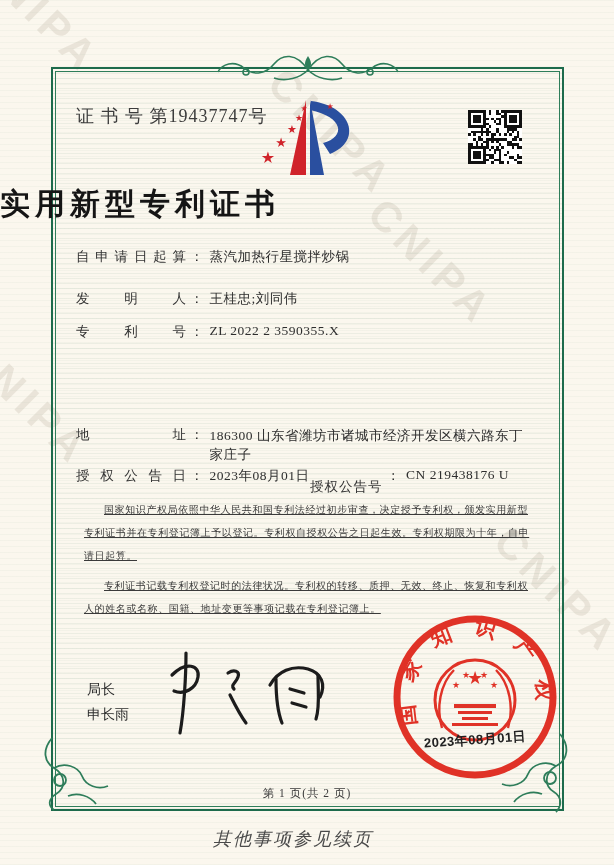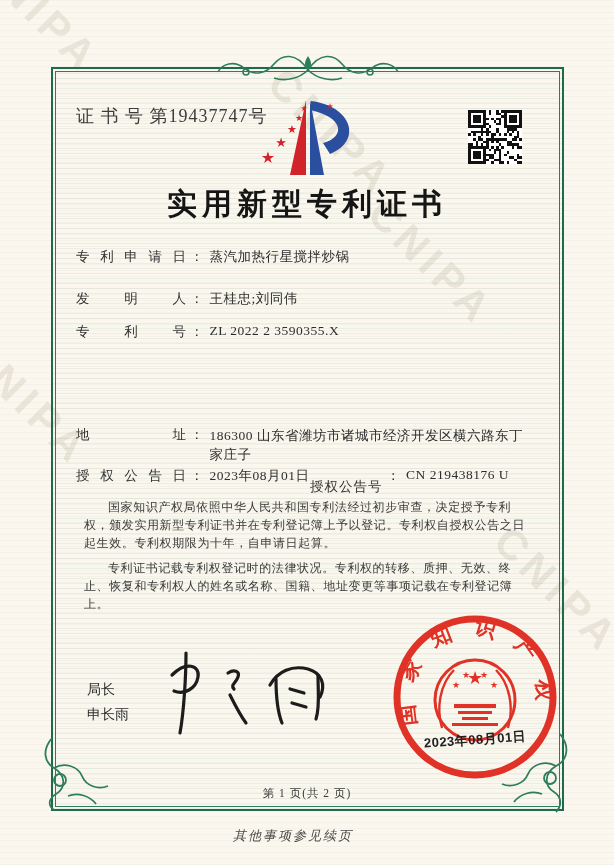--- a/index.html
+++ b/index.html
@@ -35,56 +35,56 @@
   .flourish{position:absolute;pointer-events:none;}
   
   .cert-no{
     position:absolute;left:76px;top:104px;
     font-size:18px;letter-spacing:1px;color:#3c3c3c;
   }
   .logo{position:absolute;left:254px;top:97px;}
   .qr{position:absolute;left:468px;top:110px;}
   .title{
     position:absolute;left:0;top:184px;width:614px;
-    text-align:center;font-size:30px;font-weight:bold;color:#151515;
+    text-align:left;font-size:30px;font-weight:bold;color:#151515;
     letter-spacing:5px;margin:0;
   }
   .frow{position:absolute;left:76px;font-size:13.5px;color:#2e2e2e;}
   .flabel{
     display:inline-block;width:110px;vertical-align:top;
     text-align:justify;text-align-last:justify;color:#333;
   }
   .fcolon{display:inline-block;margin:0 6px 0 4px;vertical-align:top;}
   .fvalue{display:inline-block;vertical-align:top;letter-spacing:0.5px;}
   .fvalue.addr{width:322px;line-height:19px;}
   .frow.grant2{left:310px;}
   .frow.grant2 .flabel{width:auto;letter-spacing:1px;margin-top:11px;}
   .paras{
     position:absolute;left:84px;top:498px;width:452px;
-    font-size:12px;line-height:18px;color:#3a3a3a;
+    font-size:10px;line-height:23px;color:#3a3a3a;text-decoration:underline;
   }
   .paras p{margin:0 0 7px 0;text-indent:2em;letter-spacing:0.6px;}
   .sig-title{position:absolute;left:87px;top:681px;font-size:14px;color:#2e2e2e;
     font-family:"Liberation Sans","DejaVu Sans",sans-serif;}
   .sig-name{position:absolute;left:87px;top:706px;font-size:14px;color:#2e2e2e;
     font-family:"Liberation Sans","DejaVu Sans",sans-serif;}
   .sig-script{position:absolute;left:142px;top:645px;}
   .seal{position:absolute;left:390px;top:612px;width:170px;height:170px;opacity:0.93;}
   .seal-date{
     position:absolute;left:390px;top:731px;width:170px;text-align:center;
     font-size:13px;font-weight:bold;color:#222;transform:rotate(-4deg);
     font-family:"Liberation Sans","DejaVu Sans",sans-serif;letter-spacing:0.5px;
   }
   .page-footer{
     position:absolute;left:0;top:786px;width:614px;text-align:center;
     font-size:11.5px;color:#3a3a3a;letter-spacing:1px;font-family:Liberation Serif, serif;
   }
   .bottom-note{
     position:absolute;left:0;top:827px;width:586px;text-align:center;
-    font-size:13px;color:#4a4a4a;font-style:italic;letter-spacing:2px;
+    font-size:18px;color:#4a4a4a;font-style:italic;letter-spacing:2px;
   }
 </style>
 </head>
 <body>
 
 <div class="page">
 
   <div class="wm" style="left:-42px;top:-14px;">CNIPA</div>
   <div class="wm" style="left:252px;top:108px;">CNIPA</div>
   <div class="wm" style="left:352px;top:238px;">CNIPA</div>
@@ -268,21 +268,21 @@
       <rect x="12" y="20" width="1" height="1" fill="#111"></rect>
       <rect x="13" y="20" width="1" height="1" fill="#111"></rect>
       <rect x="15" y="20" width="1" height="1" fill="#111"></rect>
       <rect x="19" y="20" width="1" height="1" fill="#111"></rect>
       <rect x="20" y="20" width="1" height="1" fill="#111"></rect>
     </svg>
 
   <h1 class="title">实用新型专利证书</h1>
 
   <div class="frow" style="top:248px;">
-    <span class="flabel">专利申请日</span><span class="fcolon">：</span><span class="fvalue">蒸汽加热行星搅拌炒锅</span>
+    <span class="flabel">自申请日起算</span><span class="fcolon">：</span><span class="fvalue">蒸汽加热行星搅拌炒锅</span>
   </div>
   <div class="frow" style="top:290px;">
     <span class="flabel">发明人</span><span class="fcolon">：</span><span class="fvalue">王桂忠;刘同伟</span>
   </div>
   <div class="frow" style="top:323px;">
     <span class="flabel">专利号</span><span class="fcolon">：</span><span class="fvalue">ZL 2022 2 3590355.X</span>
   </div>
   <div class="frow" style="top:426px;">
     <span class="flabel">地址</span><span class="fcolon">：</span><span class="fvalue addr">186300 山东省潍坊市诸城市经济开发区横六路东丁家庄子</span>
   </div>

